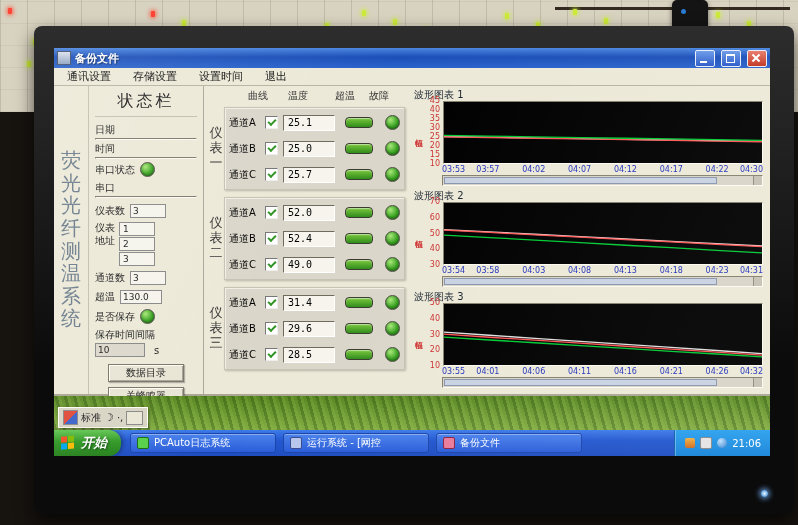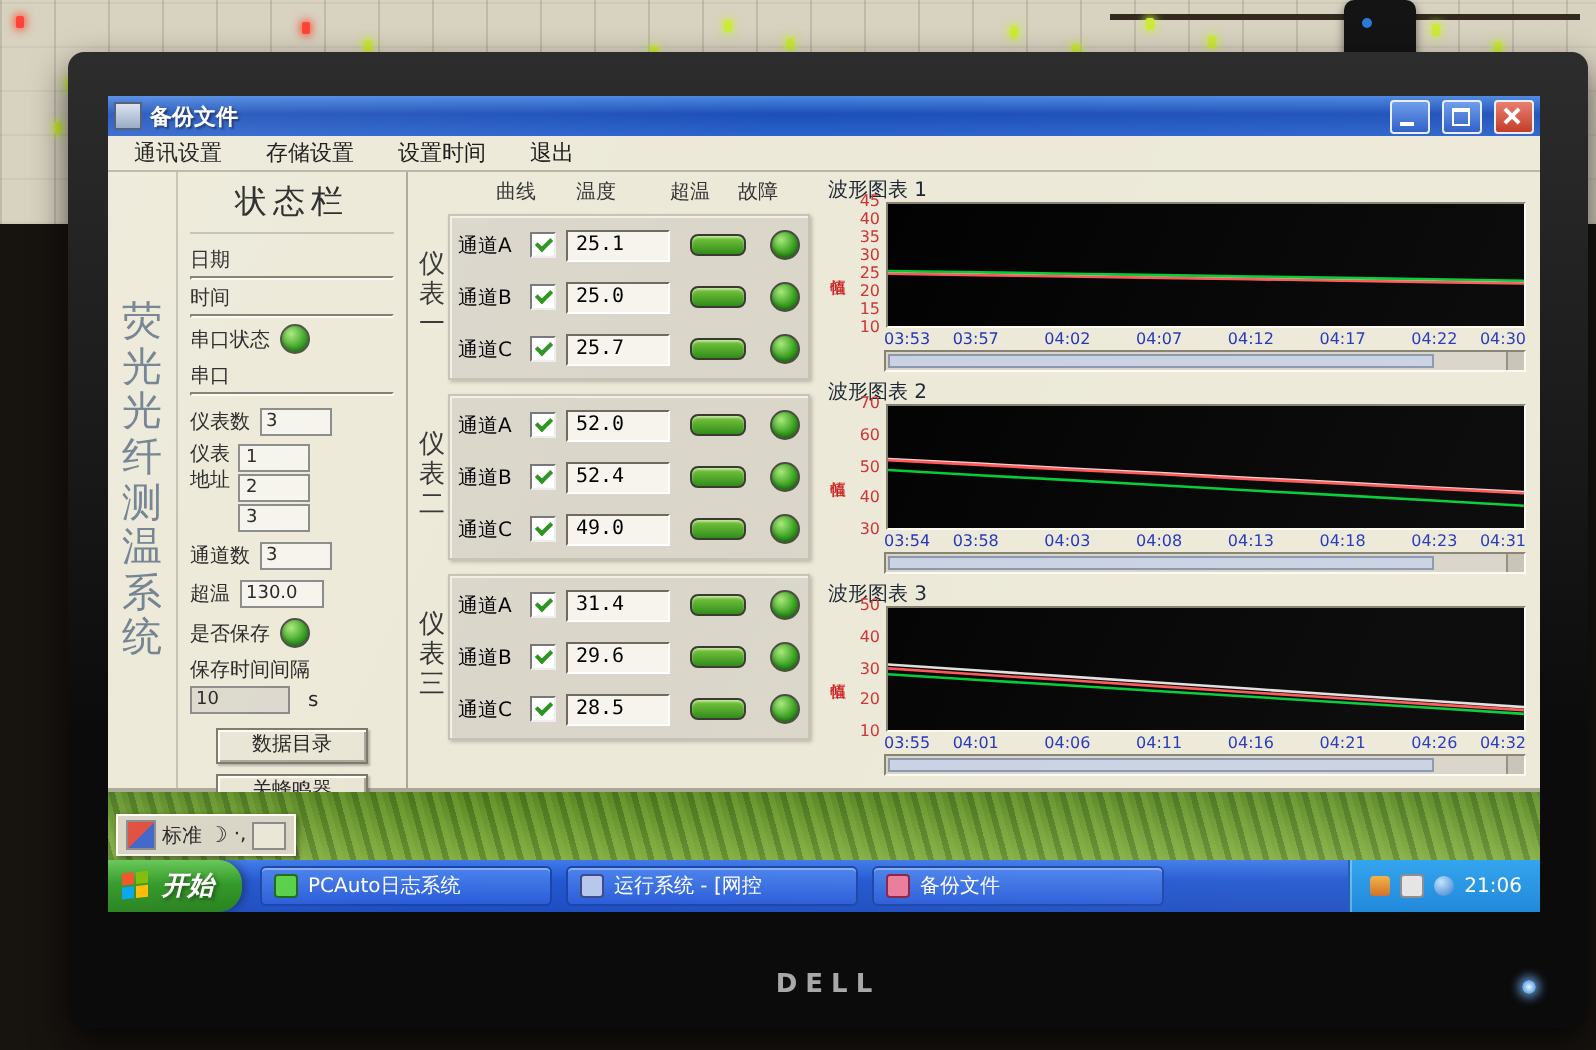--- a/index.html
+++ b/index.html
@@ -541,15 +541,14 @@
         <span id="taskslot"></span>
       <div class="tray">
         <span class="tray-ic t1"></span>
         <span class="tray-ic t2"></span>
         <span class="tray-ic t3"></span>
         <span>21:06</span>
       </div>
     </div>
 
   </div>
-  <div class="brand">DELL</div>
   <div class="power-led"></div>
 </div>
 
 </body></html>

